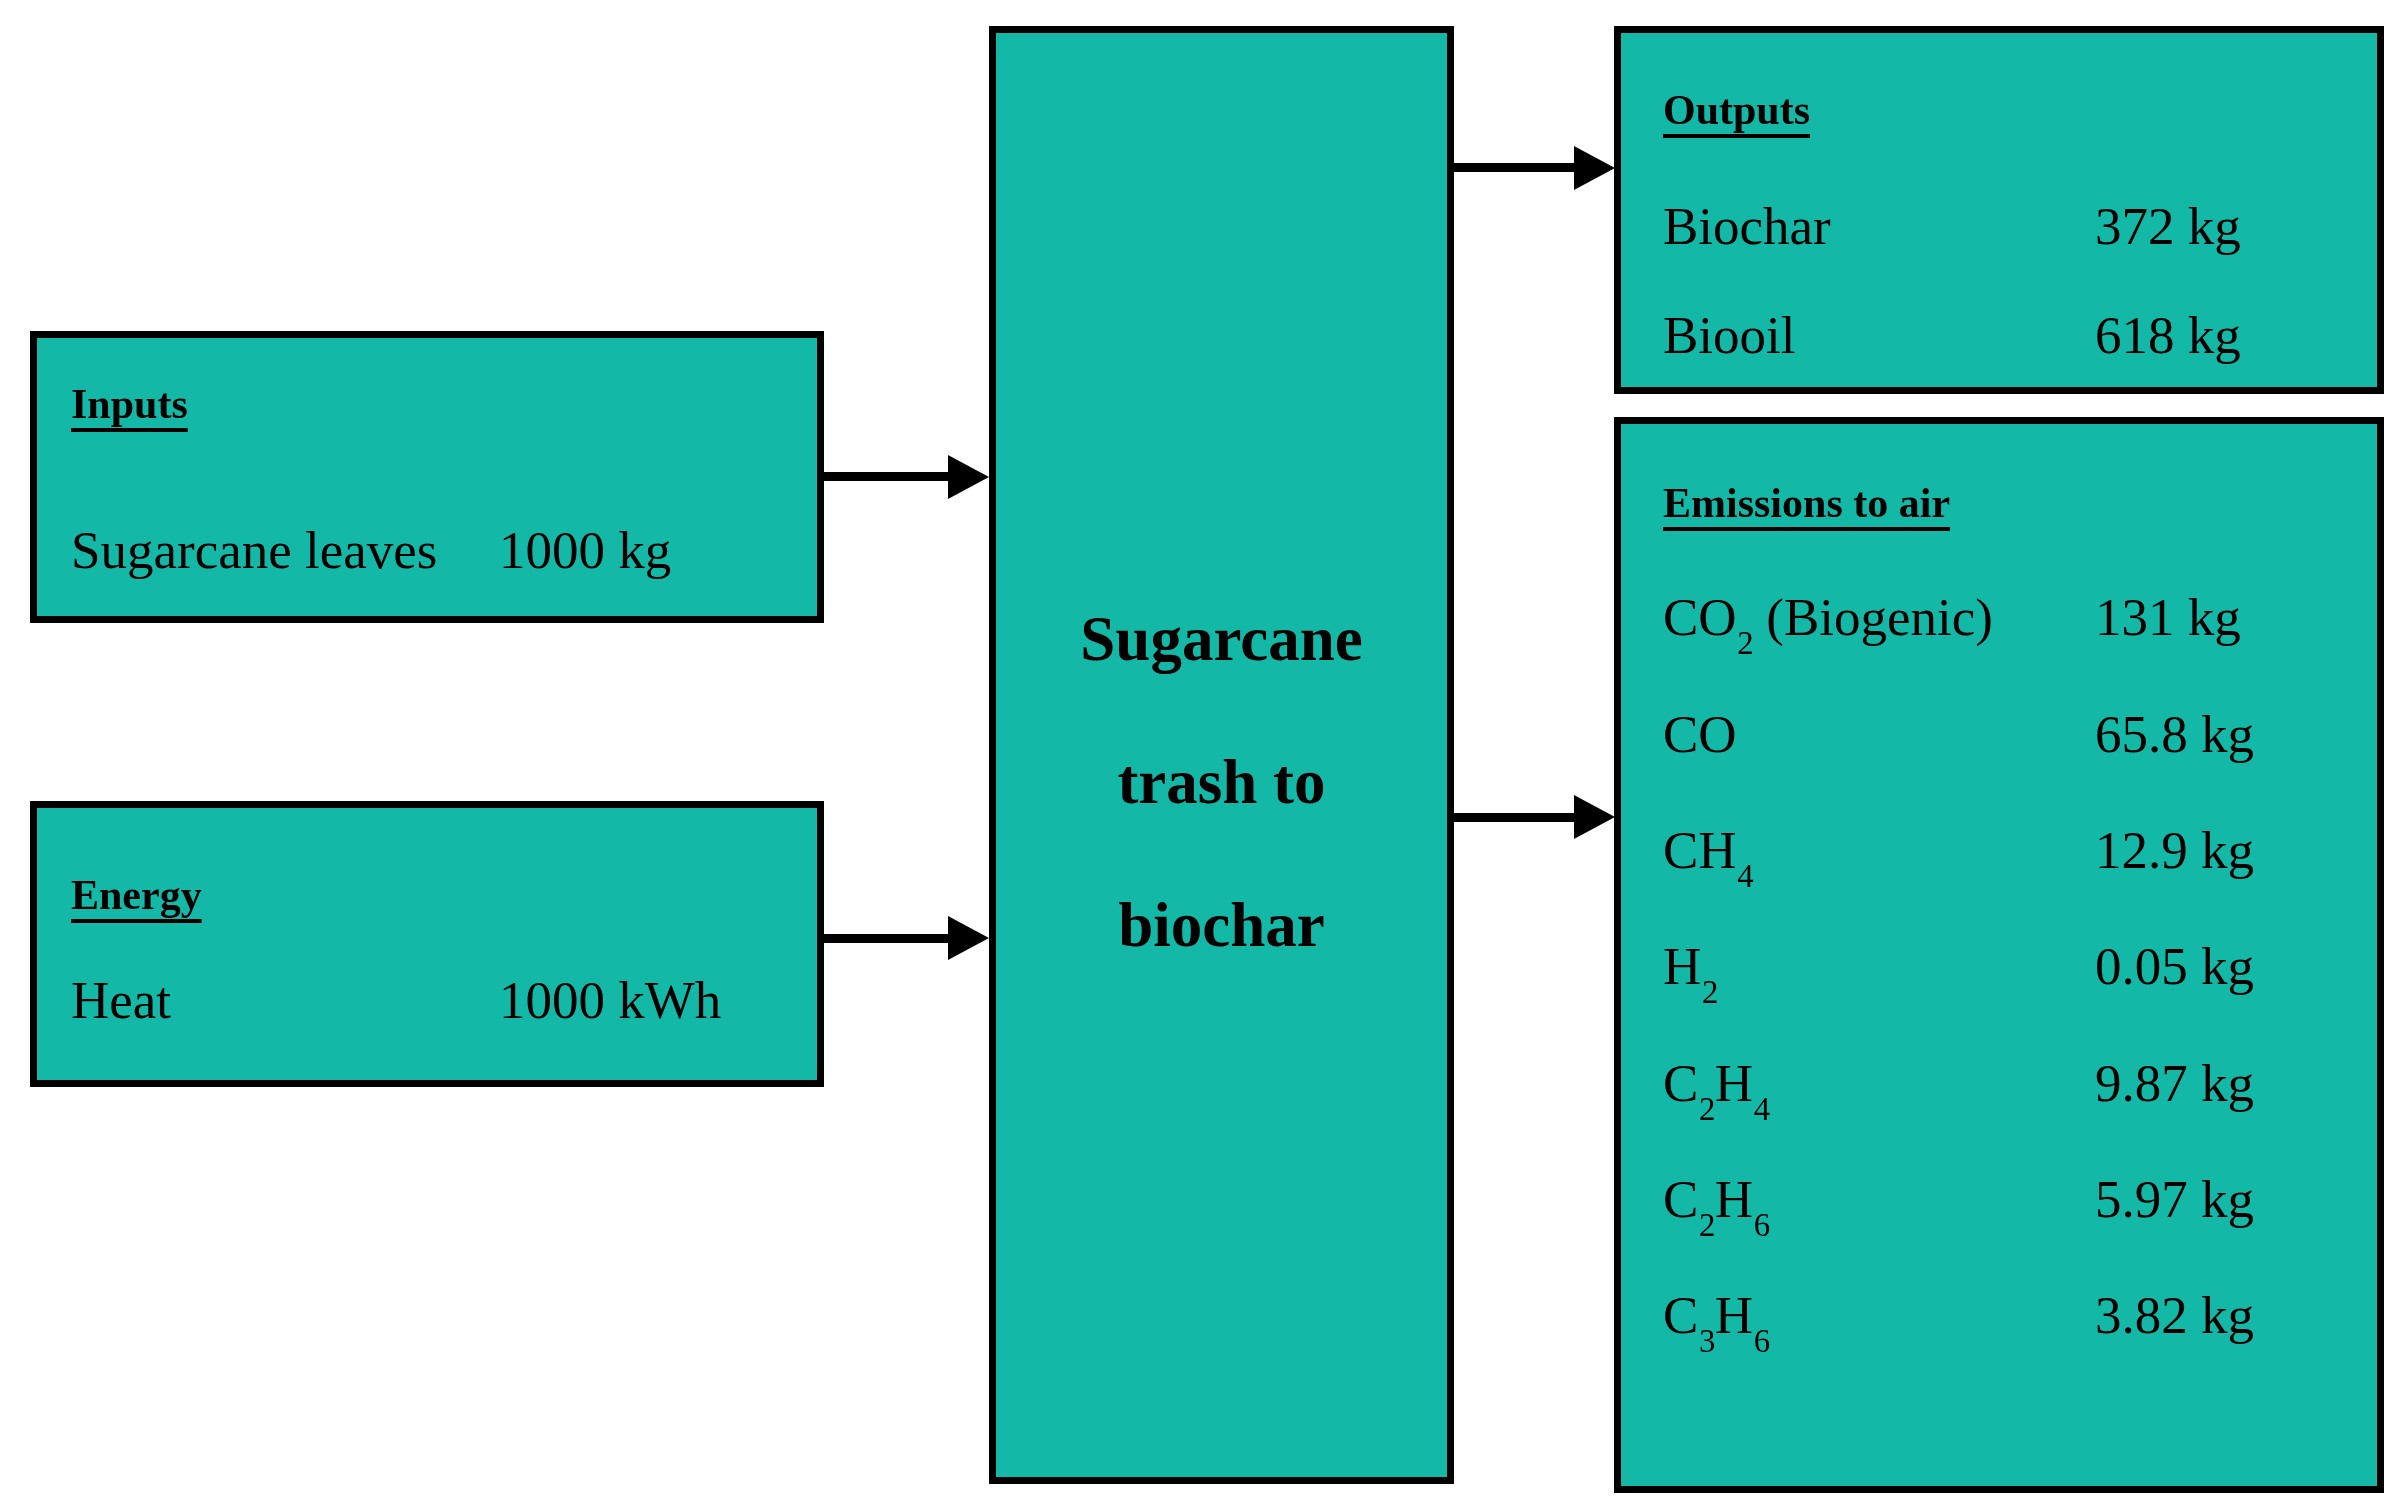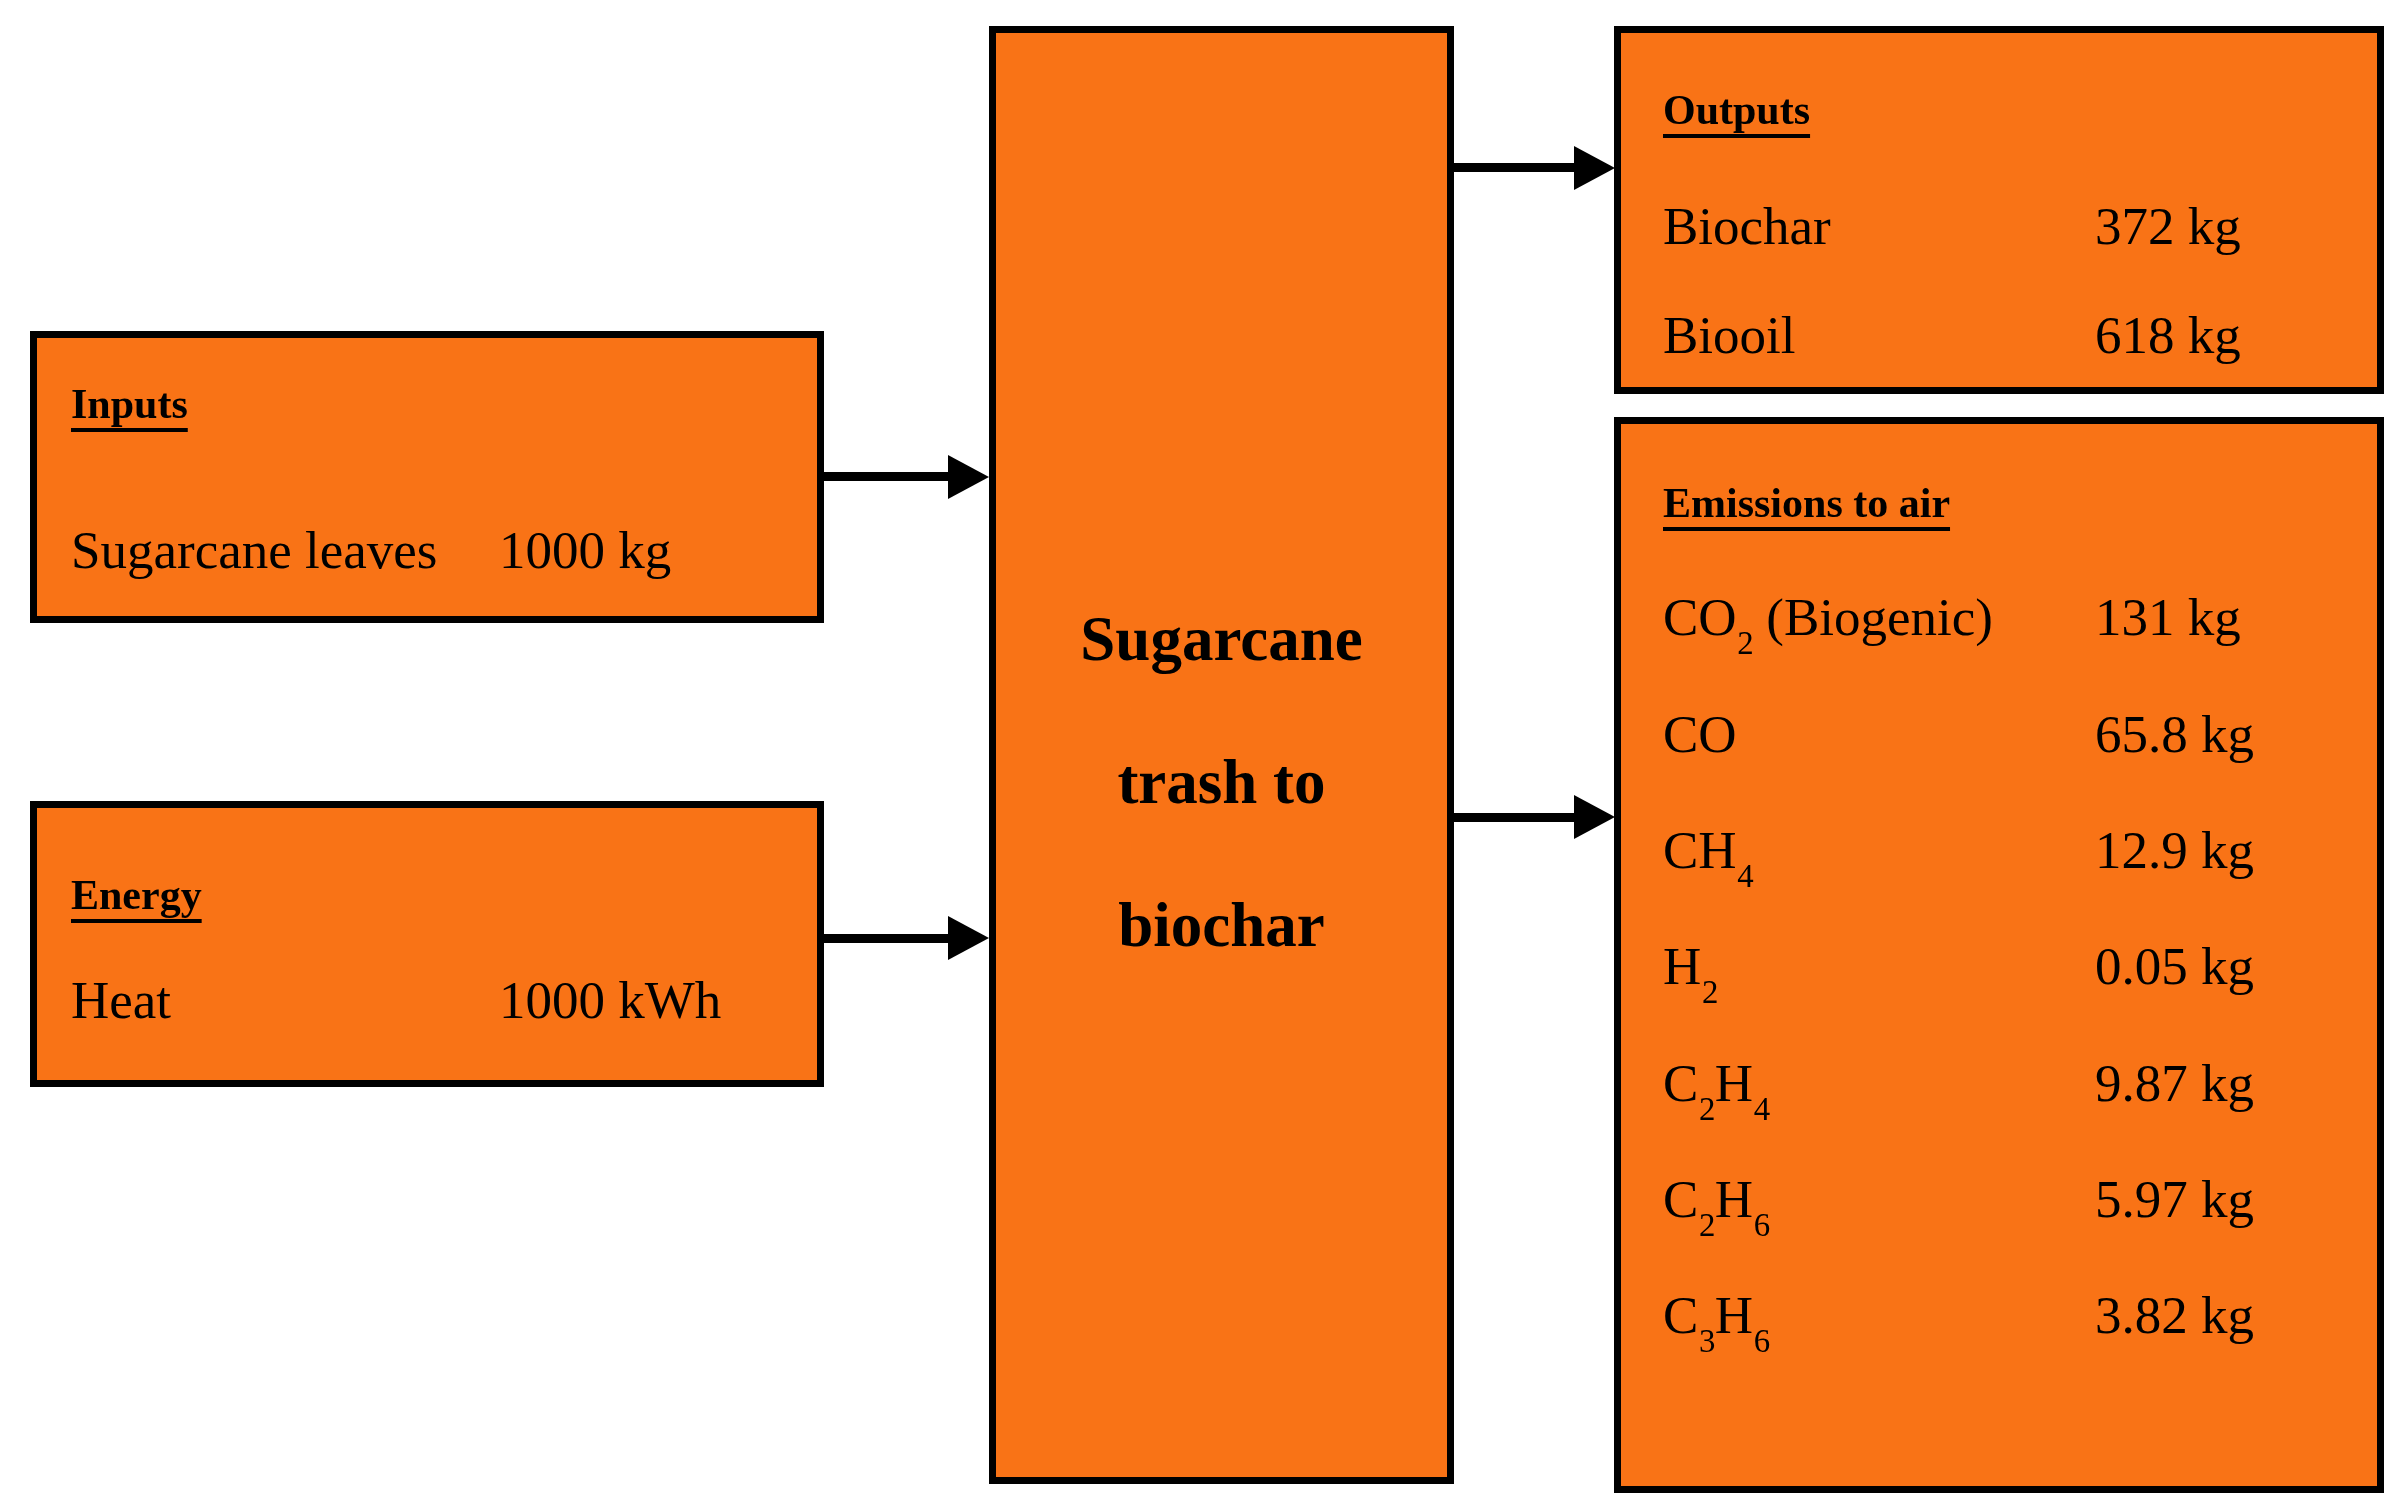--- a/index.html
+++ b/index.html
@@ -8,21 +8,21 @@
     width: 2401px;
     height: 1511px;
     background: #ffffff;
     font-family: "Liberation Serif", serif;
     color: #000000;
     overflow: hidden;
   }
   .box {
     position: absolute;
     border: 7.1px solid #000000;
-    background: #f97316;
+    background: #14b8a6;
     box-sizing: border-box;
   }
   .box-title {
     position: absolute;
     font-size: 42px;
     font-weight: bold;
     text-decoration: underline;
     text-decoration-thickness: 4.3px;
     text-underline-offset: 10px;
     white-space: nowrap;

